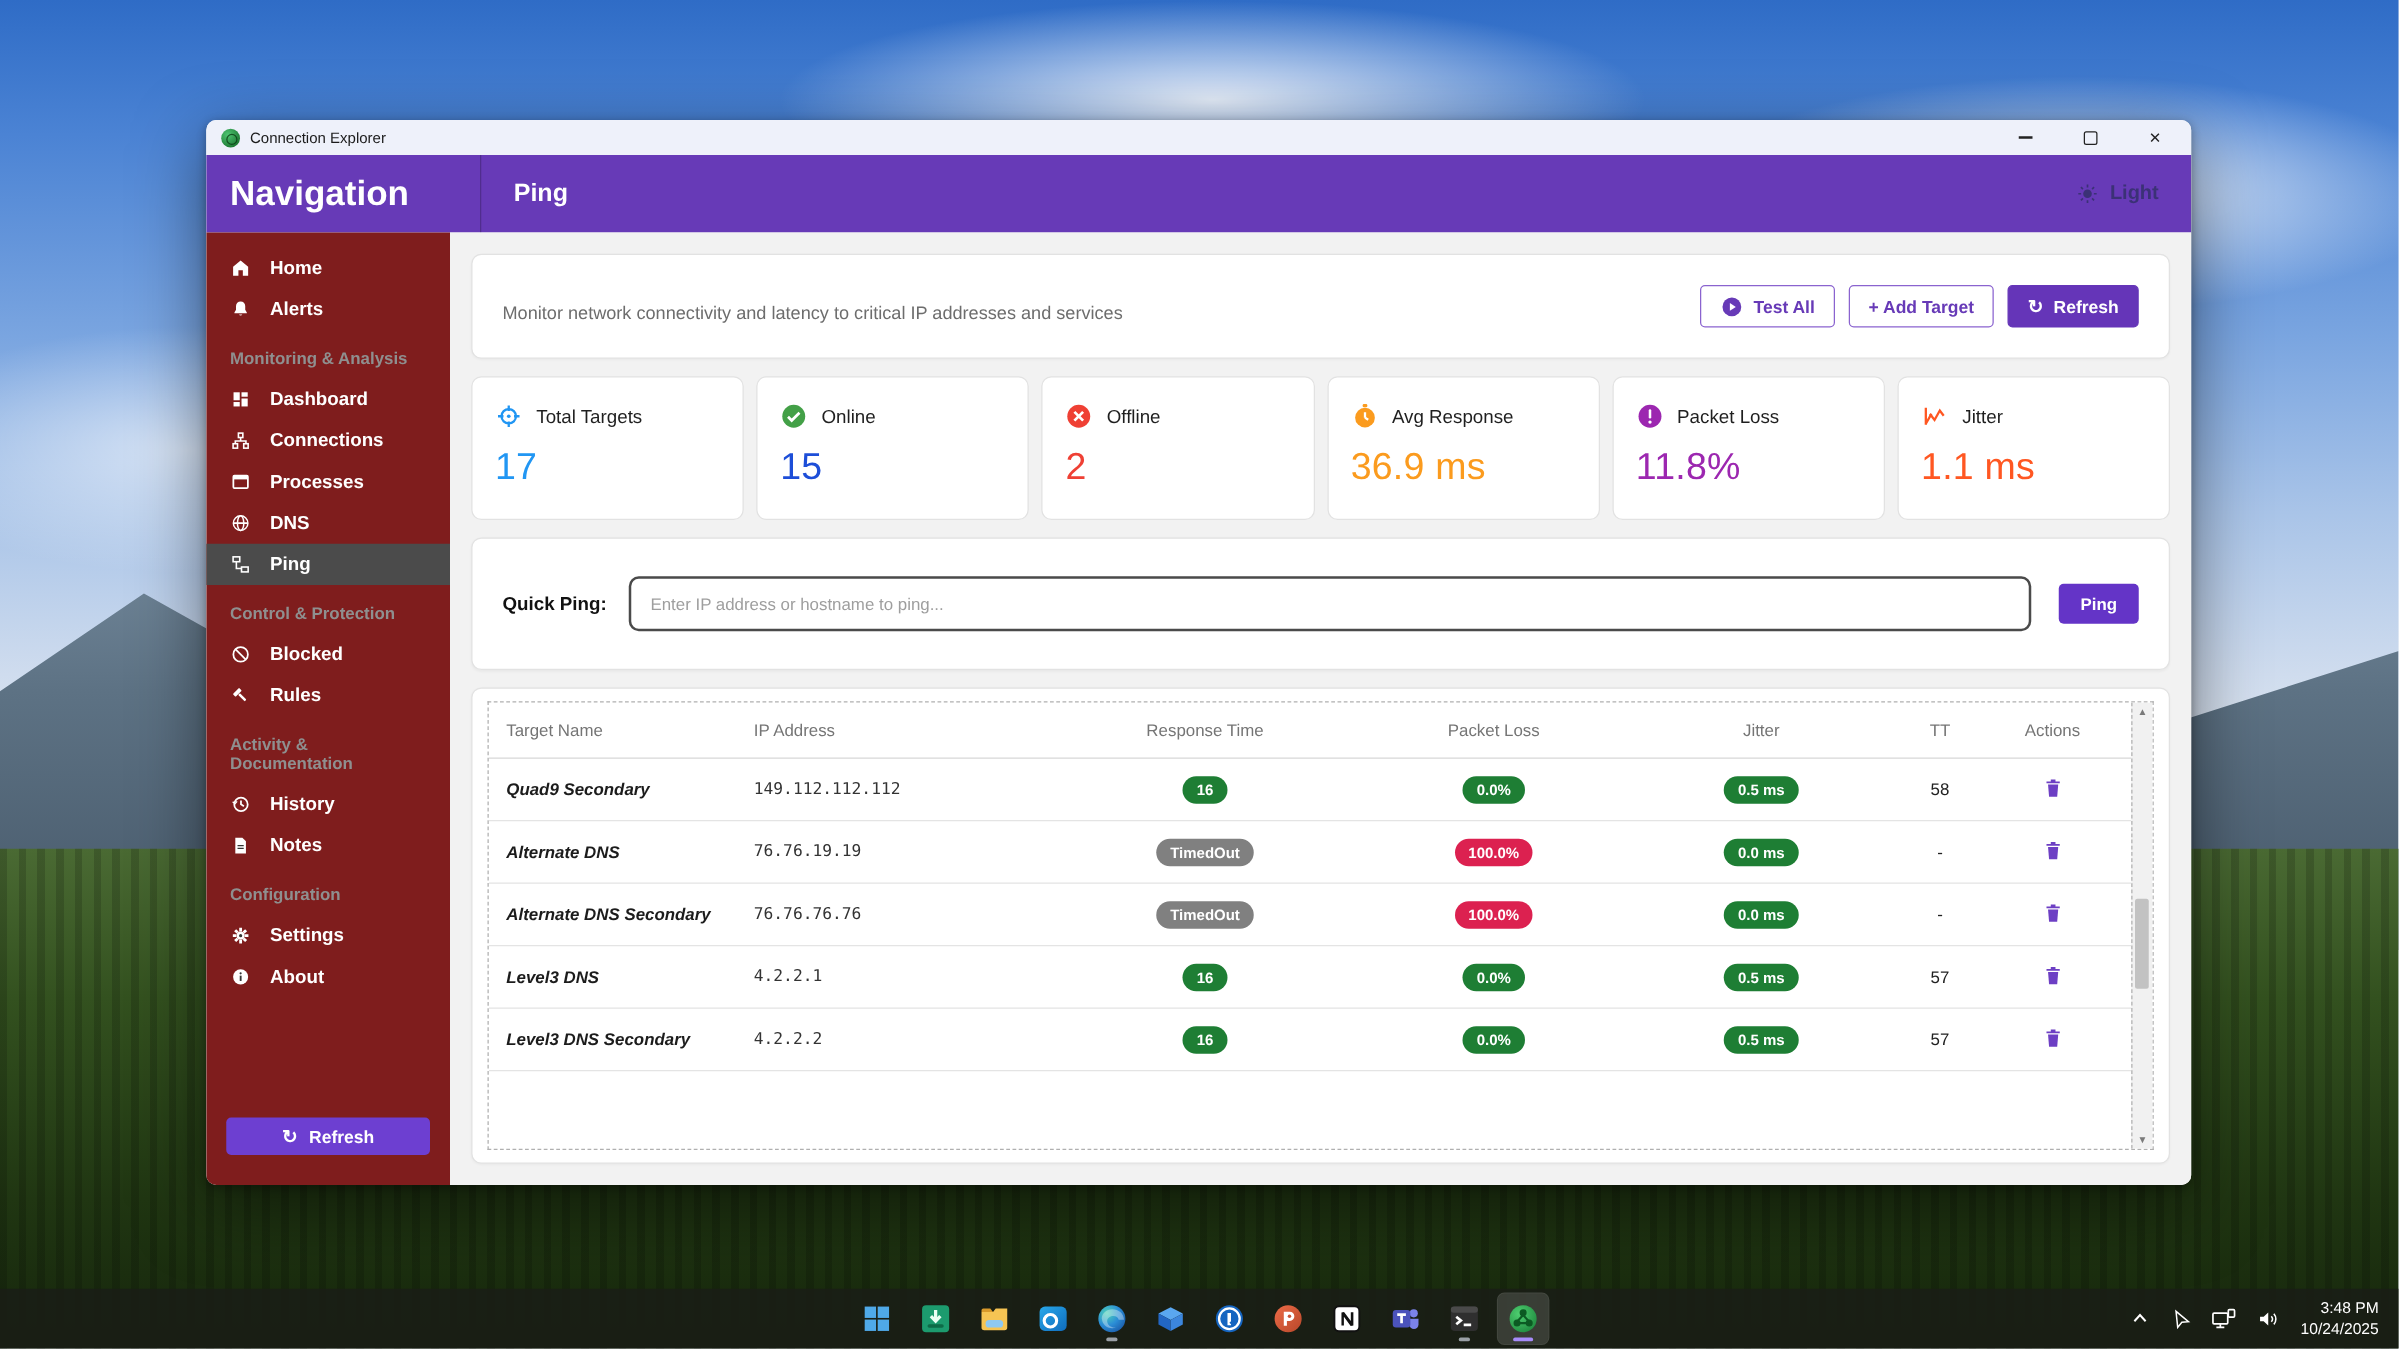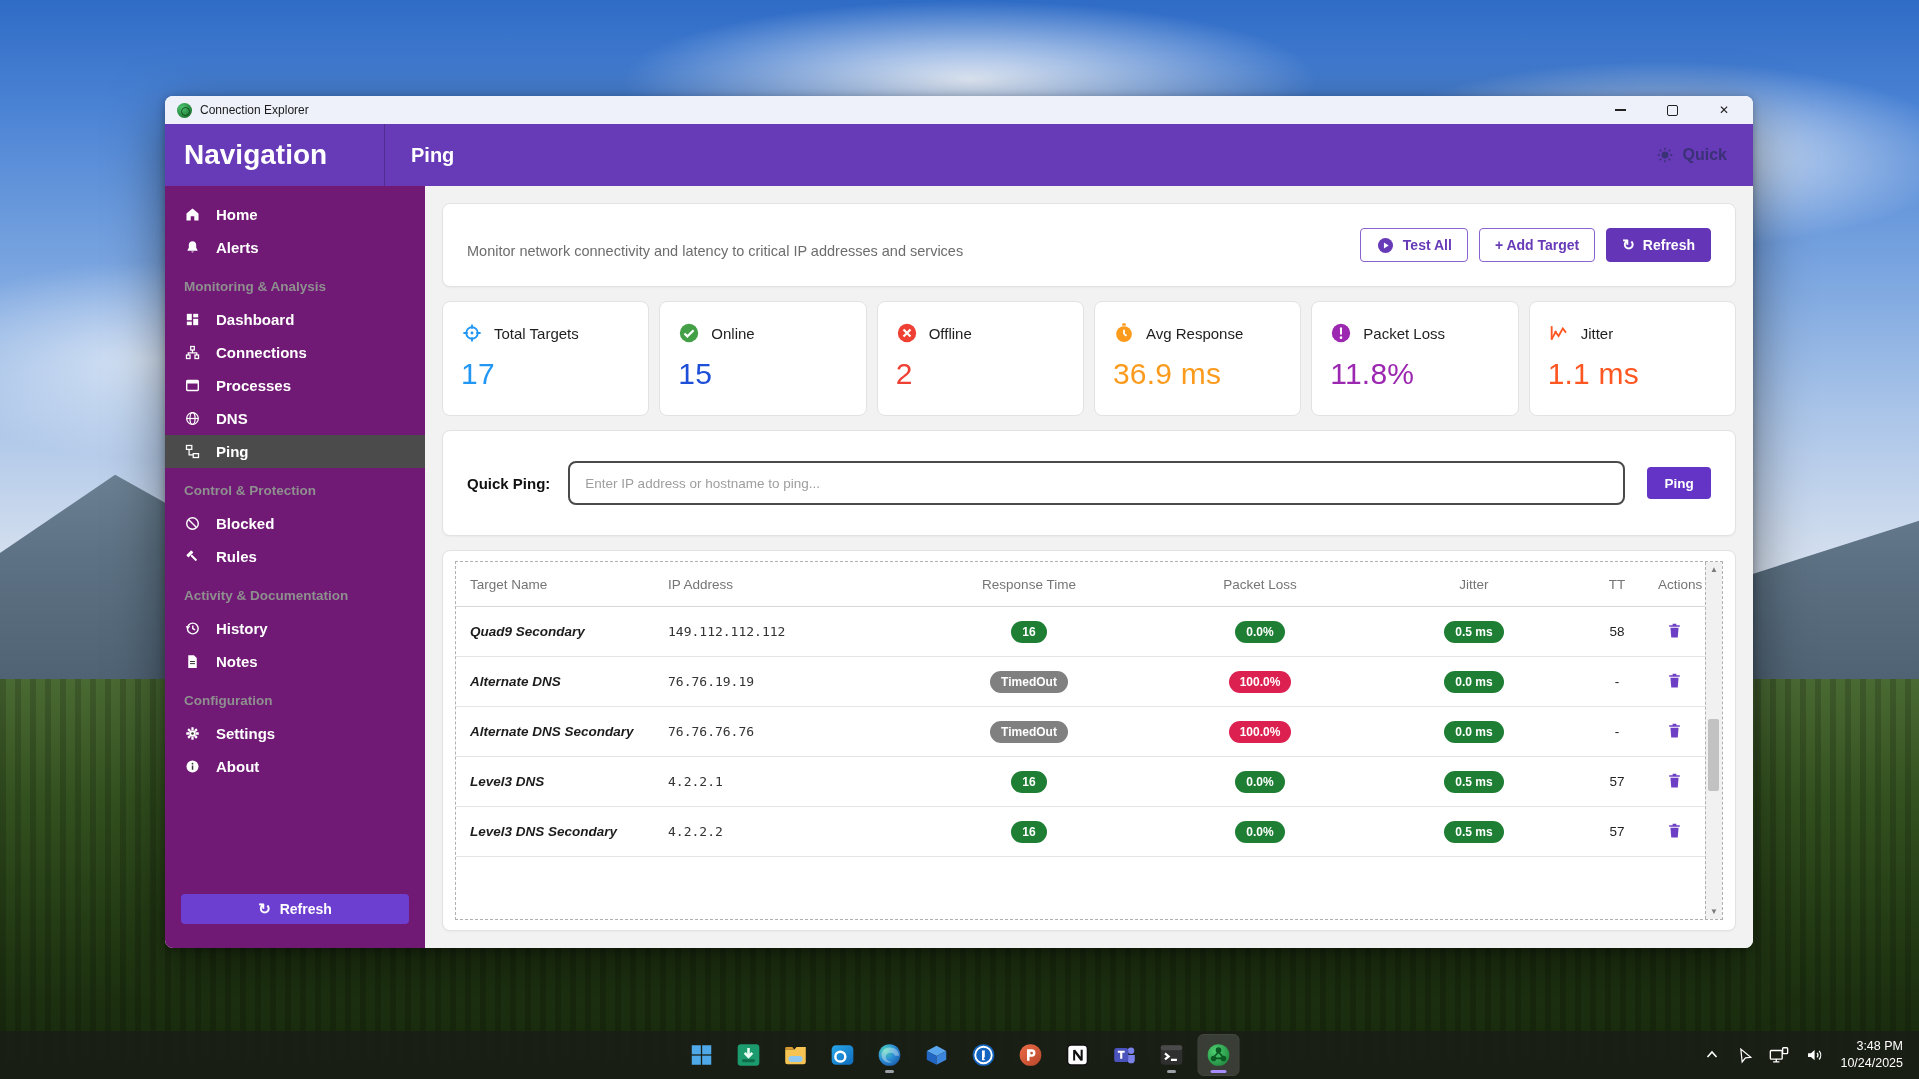--- a/index.html
+++ b/index.html
@@ -31,21 +31,21 @@
   .wc-close::before{content:"\2715";font-size:12px;line-height:1;}
 
   .appbar{height:62px;background:#673ab7;display:flex;flex:0 0 auto;}
   .nav-head{width:220px;flex:0 0 auto;display:flex;align-items:center;padding-left:19px;box-sizing:border-box;
     color:#fff;font-size:28px;font-weight:700;border-right:1px solid rgba(0,0,0,.22);}
   .page-head{flex:1;display:flex;align-items:center;padding:0 26px;color:#fff;font-size:20px;font-weight:700;}
   .theme-toggle{margin-left:auto;display:flex;align-items:center;gap:9px;color:#3b3176;font-size:16px;font-weight:700;cursor:pointer;}
 
   .win-body{flex:1;display:flex;min-height:0;}
   
-  .sidebar{width:260px;flex:0 0 auto;background:#701a75;display:flex;flex-direction:column;padding:12px 0 14px;box-sizing:border-box;}
+  .sidebar{width:195px;flex:0 0 auto;background:#7f1d1d;display:flex;flex-direction:column;padding:12px 0 14px;box-sizing:border-box;}
   .side-item{height:33px;display:flex;align-items:center;gap:15px;padding:0 19px;color:#fff;font-size:15px;font-weight:600;cursor:pointer;}
   .side-item.active{background:#4b4b4b;}
   .side-item svg{flex:0 0 auto;}
   .side-section{padding:15px 19px 9px;color:#8f8f8f;font-size:13.5px;font-weight:700;}
   .side-refresh{margin:auto 16px 10px;height:30px;border-radius:4px;background:#6d3fd1;color:#fff;display:flex;align-items:center;
     justify-content:center;gap:9px;font-size:14px;font-weight:700;cursor:pointer;}
   .refresh-glyph::before{content:"\21BB";font-weight:700;font-size:15px;line-height:1;}
 
   
   .main{flex:1;background:#f2f2f2;padding:17px;display:flex;flex-direction:column;gap:14px;min-width:0;overflow:hidden;}
@@ -128,21 +128,21 @@
       <div class="nav-head">Navigation</div>
       <div class="page-head">
         <span>Ping</span>
         <span class="theme-toggle">
           <svg width="18" height="18" viewBox="0 0 24 24">
             <circle cx="12" cy="12" r="4.6" fill="#3b3176"></circle>
             <g stroke="#3b3176" stroke-width="1.8">
               <path d="M12 2.2v3M12 18.8v3M2.2 12h3M18.8 12h3M5 5l2.1 2.1M16.9 16.9L19 19M19 5l-2.1 2.1M7.1 16.9L5 19"></path>
             </g>
           </svg>
-          <span>Quick</span>
+          <span>Light</span>
         </span>
       </div>
     </div>
 
     <div class="win-body">
 
       <nav class="sidebar">
         <div class="side-item">
           <svg width="17" height="17" viewBox="0 0 24 24">
               <path d="M12 3.5 3.5 10.5V20.5H9.5V14.5H14.5V20.5H20.5V10.5Z" fill="#fff"></path>

